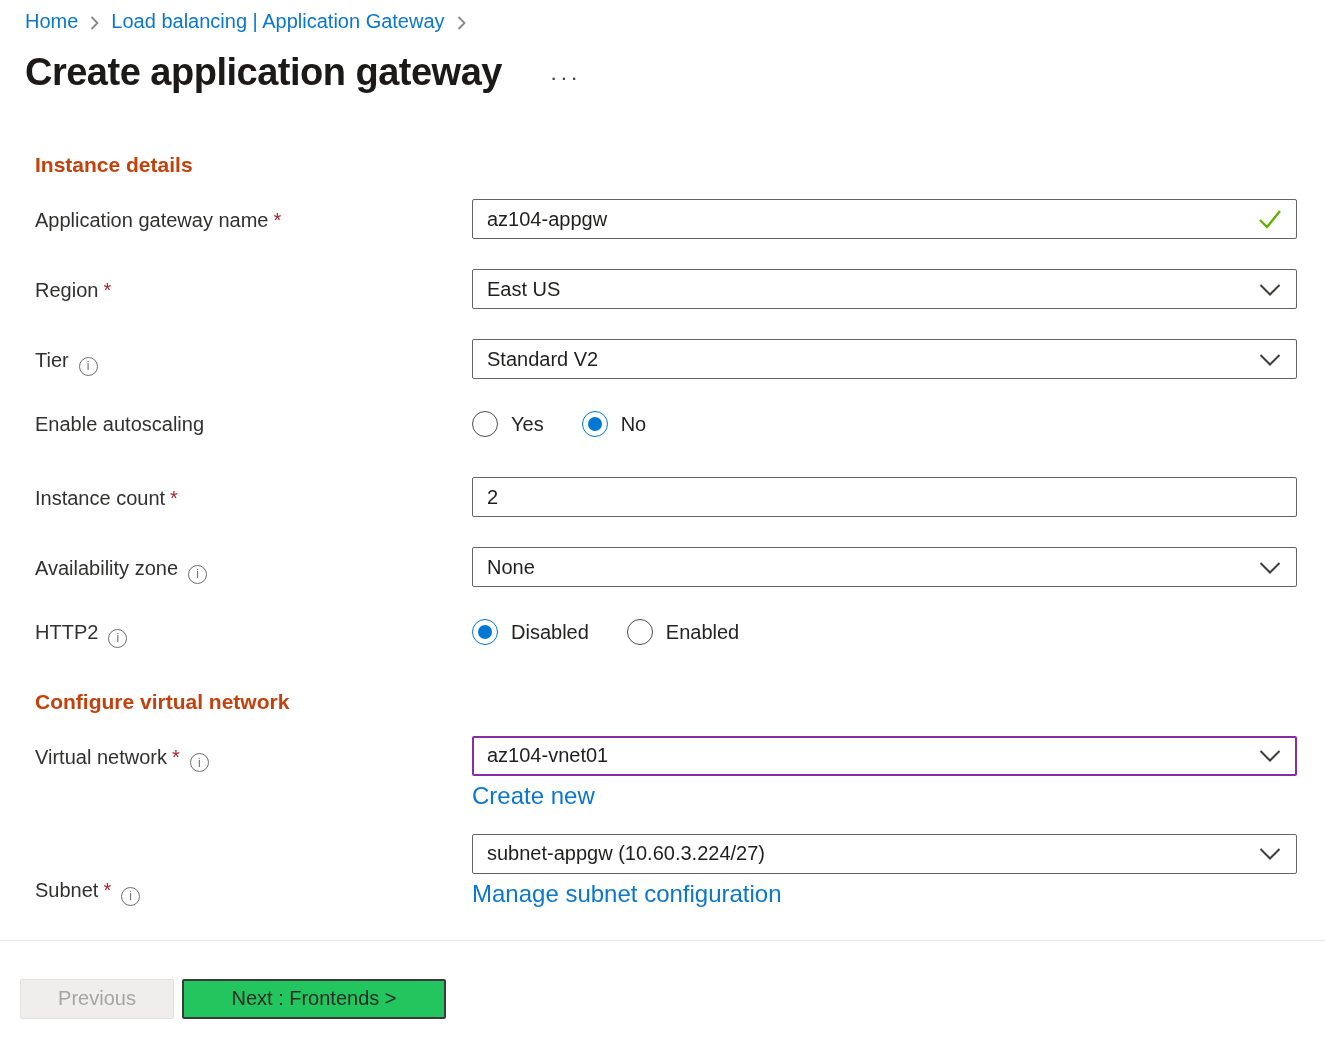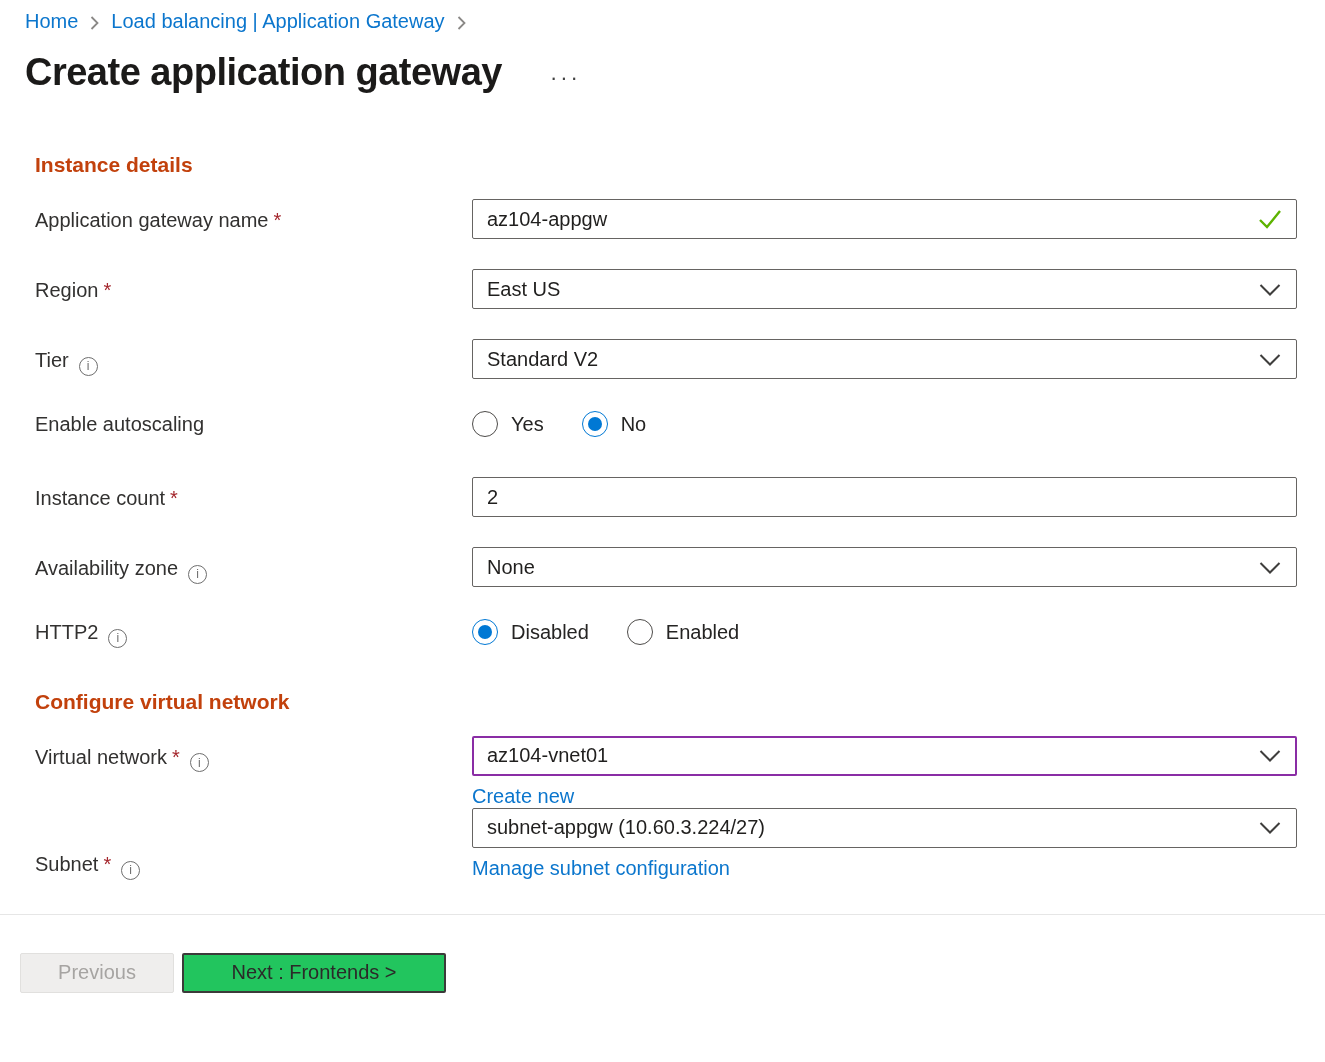--- a/index.html
+++ b/index.html
@@ -21,21 +21,21 @@
 
   
   .form { margin-left: 35px; }
   .section-heading { font-size: 21px; font-weight: 700; color: #c2410c; line-height: 28px; }
   .section-heading.first { margin-top: 57px; margin-bottom: 20px; }
   .section-heading.second { margin-top: 22px; margin-bottom: 20px; }
 
   .row { display: flex; }
   .row.input-row { margin-bottom: 30px; }
   .row.radio-row { margin-bottom: 40px; }
-  .row.link-row { }
+  .row.link-row { margin-bottom: 26px; }
   .row.link-row.last { margin-bottom: 0; align-items: flex-end; }
 
   .label-col { width: 437px; flex: none; padding-top: 10px; font-size: 20px; color: #323130; }
   .radio-row .label-col { padding-top: 4px; }
   .control-col { width: 825px; flex: none; position: relative; }
 
   .req { color: #a4262c; margin-left: 5px; }
   .info-icon { display: inline-flex; align-items: center; justify-content: center;
                width: 19px; height: 19px; border: 1px solid #6e6e6e; border-radius: 50%;
                font-size: 12px; color: #6e6e6e; margin-left: 10px; vertical-align: -3px;
@@ -53,21 +53,21 @@
 
   .radio-group { display: flex; align-items: center; gap: 38px; padding-top: 2px; }
   .radio-option { display: flex; align-items: center; gap: 13px; font-size: 20px;
                   color: #252423; cursor: pointer; }
   .radio-circle { width: 26px; height: 26px; border-radius: 50%; border: 1px solid #4d4b49;
                   background: #fff; flex: none; position: relative; }
   .radio-circle.selected { border-color: #0078d4; }
   .radio-circle.selected::after { content: ""; position: absolute; inset: 5px;
                   border-radius: 50%; background: #0078d4; }
 
-  .field-link { display: inline-block; margin-top: 8px; font-size: 20px; color: #0b76cd;
+  .field-link { display: inline-block; margin-top: 8px; font-size: 24px; color: #0b76cd;
                 text-decoration: none; cursor: pointer; line-height: 24px; }
 
   
   .divider { margin-top: 34px; border-top: 1px solid #e6e6e6; width: 1325px; margin-left: -35px; }
   .footer { margin: 38px 0 0 -15px; display: flex; gap: 8px; }
   .btn { height: 40px; font-size: 20px; border-radius: 2px; cursor: pointer;
          font-family: "Liberation Sans", sans-serif; }
   .btn-previous { width: 154px; background: #efeeed; color: #a6a4a2; border: 1px solid #e1e0de; }
   .btn-next { min-width: 264px; padding: 0 28px; background: #22c55e; color: #2b2a29;
               border: 2px solid #3b3a39; font-weight: 400; }

